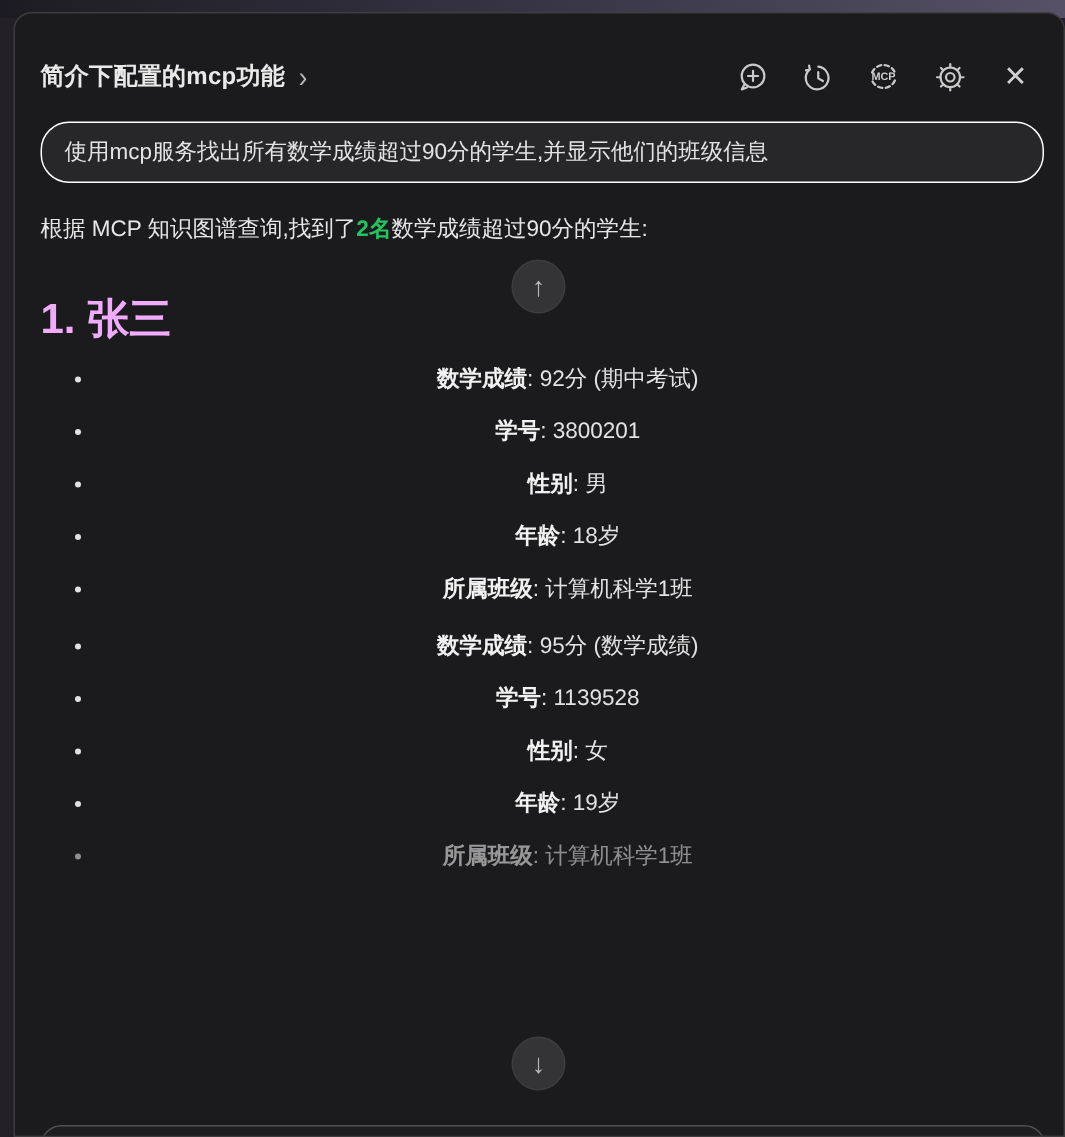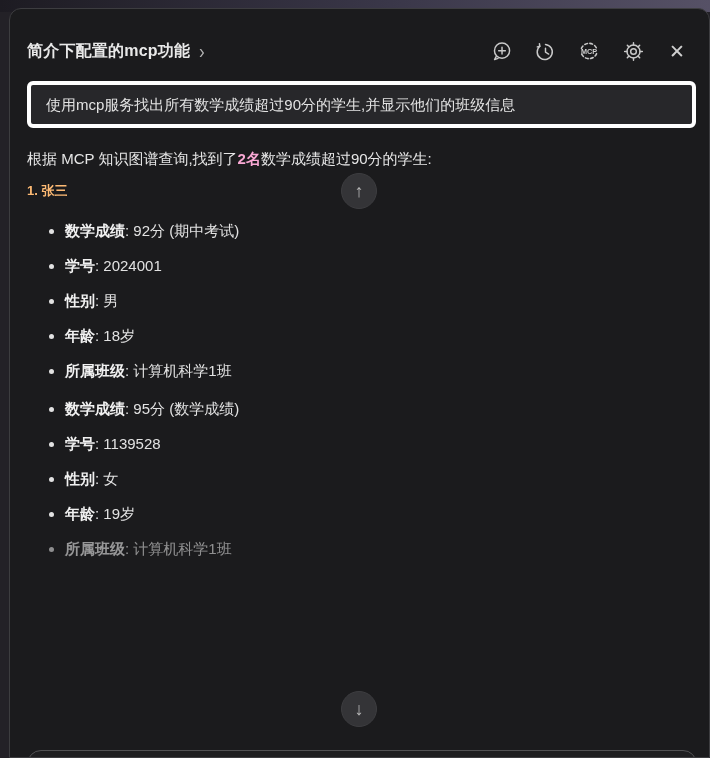--- a/index.html
+++ b/index.html
@@ -58,36 +58,36 @@
   }
   .icon-btn svg text {
     fill: #cfcfcf; stroke: none;
     font-family: "Liberation Sans", sans-serif;
   }
   .close-glyph { font-size: 19px; color: #d0d0d0; line-height: 1; font-weight: 400; }
   
   .user-box {
     margin: 20px 13px 0 17px;
     padding: 9px 15px;
-    border: 4px solid #ffffff;
-    border-radius: 6px;
+    border: 1px solid #ffffff;
+    border-radius: 19px;
     background: #27272a;
     font-size: 15px; line-height: 21px; color: #e3e3e3;
   }
   
   .response { padding: 0 17px; font-size: 15px; }
   .intro { margin-top: 20px; line-height: 22px; color: #e6e6e6; }
-  .intro b { color: #f9a8d4; margin-top: 12px; }
+  .intro b { color: #22c55e; margin-top: 12px; }
   .student-heading {
-    font-size: 13px; font-weight: bold; color: #fdba74;
-    margin: 8px 0 0; line-height: 26px;
+    font-size: 28px; font-weight: bold; color: #f0abfc;
+    margin: 36px 0 0; line-height: 26px;
   }
   ul.fields {
     list-style: disc;
-    margin: 16px 0 0; padding-left: 38px;
+    margin: 16px 0 0; padding-left: 38px; text-align: center;
   }
   ul.fields > li { line-height: 22px; margin-bottom: 13px; color: #e2e2e2; }
   ul.fields strong { font-weight: bold; color: #f1f1f1; }
   ul.sub {
     list-style: circle;
     margin: 8px 0 0; padding-left: 42px;
   }
   ul.sub > li { line-height: 22px; margin-bottom: 13px; color: #e0e0e0; }
   li.dim { opacity: 0.58; }
   
@@ -167,21 +167,21 @@
       <span>使用mcp服务找出所有数学成绩超过90分的学生,并显示他们的班级信息</span>
     </div>
 
     <div class="response">
       <p class="intro"><span>根据 MCP 知识图谱查询,找到了</span><b>2名</b><span>数学成绩超过90分的学生:</span></p>
 
       <h3 class="student-heading">1. 张三</h3>
 
       <ul class="fields">
         <li><strong>数学成绩</strong><span class="sep">: </span><span>92分 (期中考试)</span></li>
-        <li><strong>学号</strong><span class="sep">: </span><span>2024001</span></li>
+        <li><strong>学号</strong><span class="sep">: </span><span>3800201</span></li>
         <li><strong>性别</strong><span class="sep">: </span><span>男</span></li>
         <li><strong>年龄</strong><span class="sep">: </span><span>18岁</span></li>
         <li><strong>所属班级</strong><span class="sep">: </span><span>计算机科学1班</span>
         </li>
       </ul>
 
 
       <ul class="fields">
         <li><strong>数学成绩</strong><span class="sep">: </span><span>95分 (数学成绩)</span></li>
         <li><strong>学号</strong><span class="sep">: </span><span>1139528</span></li>

